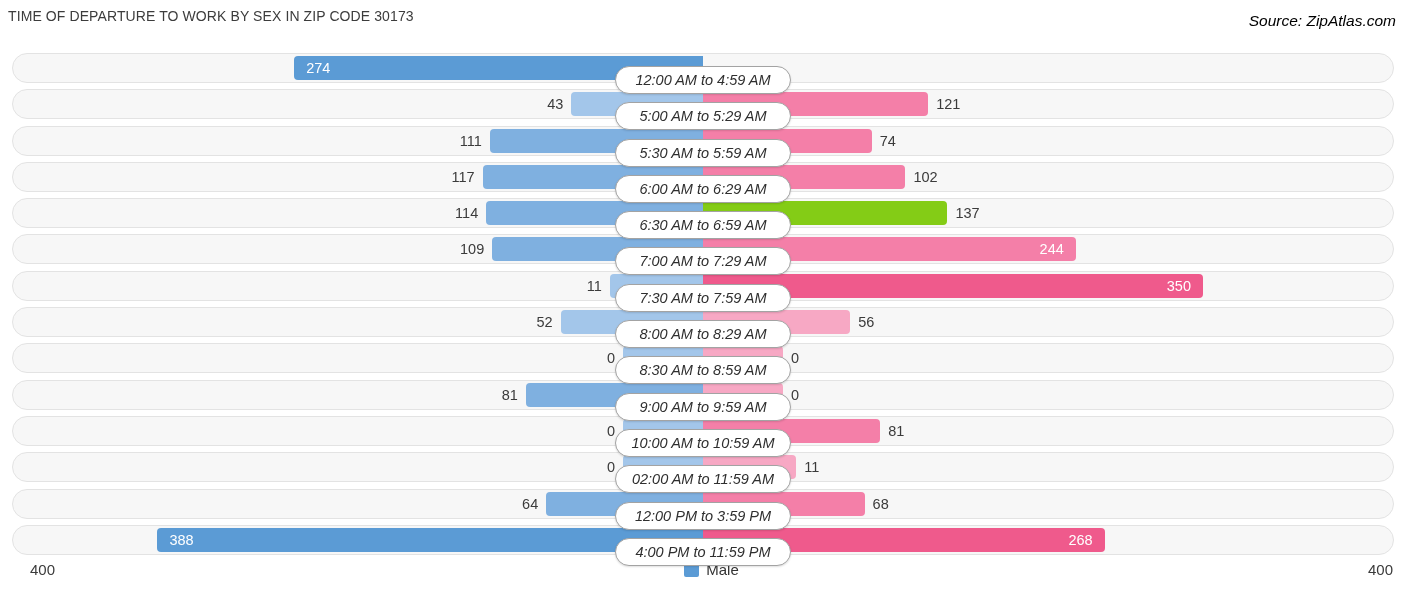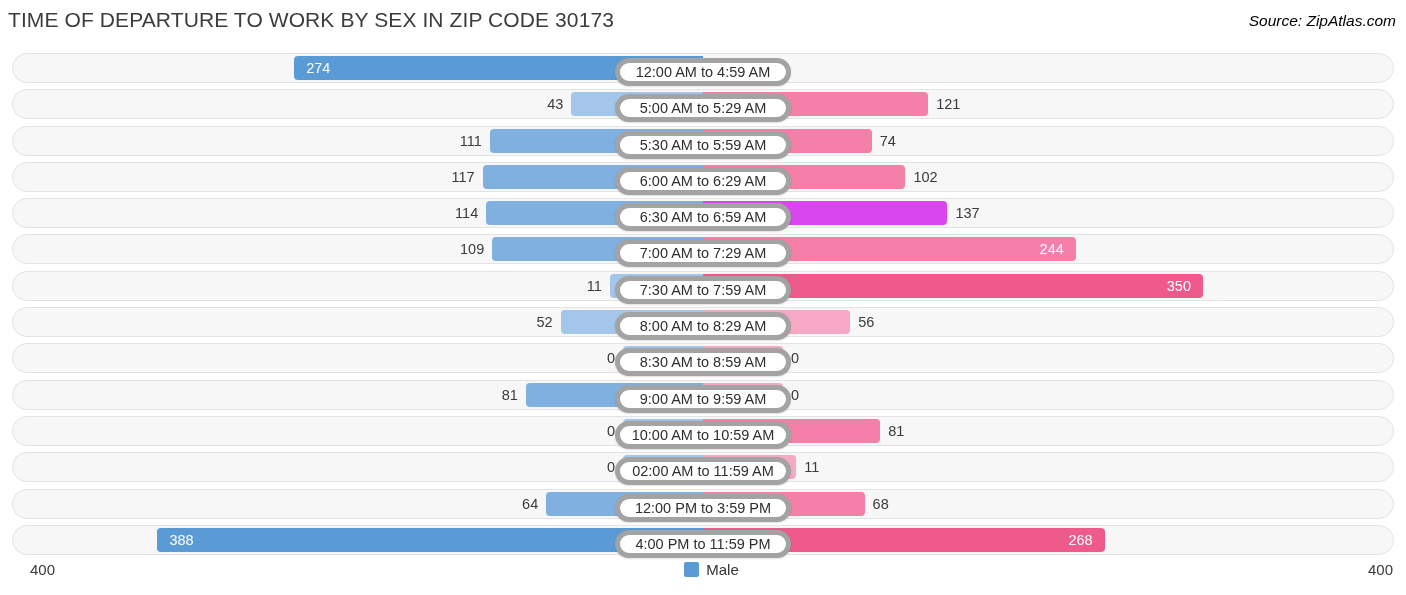--- a/index.html
+++ b/index.html
@@ -20,21 +20,21 @@
   .header {
     position: absolute;
     top: 0; left: 0;
     width: 1406px;
     height: 44px;
   }
   .chart-title {
     position: absolute;
     left: 8px;
     top: 8px;
-    font-size: 21px;
+    font-size: 14px;
     letter-spacing: 0.1px;
     color: #3c3c3c;
     white-space: nowrap;
   }
   .source {
     position: absolute;
     right: 10px;
     top: 12px;
     font-size: 15.5px;
     font-style: italic;
@@ -99,34 +99,35 @@
   .bar.male .bar-value.inside  { left: 12px;  color: #ffffff; }
   .bar.female .bar-value.inside { right: 12px; color: #ffffff; }
   
   .bar.male .bar-value.outside  { right: 100%; margin-right: 8px; color: #3b3b3b; }
   .bar.female .bar-value.outside { left: 100%;  margin-left: 8px;  color: #3b3b3b; }
 
   .cat-pill {
     position: absolute;
     left: 615px;
     width: 176px;
-    top: 8px;
+    top: 16px;
     height: 28px;
     background: #ffffff;
-    border: 5px solid #a3a3a3;
+    border: 1px solid #a3a3a3;
     border-radius: 15px;
     box-shadow: 0 1px 2px rgba(0,0,0,0.13);
     box-sizing: border-box;
     display: flex;
     align-items: center;
     justify-content: center;
     font-size: 14.5px;
     color: #2f2f2f;
     white-space: nowrap;
     z-index: 3;
+    font-style: italic;
   }
 
   
   .footer {
     position: absolute;
     left: 0;
     top: 556px;
     width: 1406px;
     height: 39px;
     padding-left: 17px;
@@ -214,21 +215,21 @@
       <div class="bar female" style="width: 202.4px; background: rgb(244, 127, 168);">
         <span class="bar-value outside">102</span>
       </div>
       <div class="cat-pill">6:00 AM to 6:29 AM</div>
     </div>
     <div class="row">
       <div class="track"></div>
       <div class="bar male" style="width: 216.8px; background: rgb(127, 176, 224);">
         <span class="bar-value outside">114</span>
       </div>
-      <div class="bar female" style="width: 244.4px; background: #d946ef;">
+      <div class="bar female" style="width: 244.4px; background: #84cc16;">
         <span class="bar-value outside">137</span>
       </div>
       <div class="cat-pill">6:30 AM to 6:59 AM</div>
     </div>
     <div class="row">
       <div class="track"></div>
       <div class="bar male" style="width: 210.8px; background: rgb(127, 176, 224);">
         <span class="bar-value outside">109</span>
       </div>
       <div class="bar female" style="width: 372.8px; background: rgb(244, 127, 168);">

